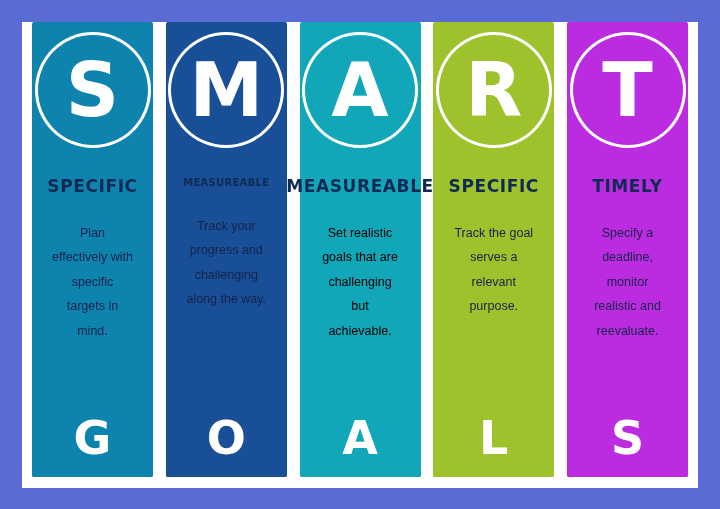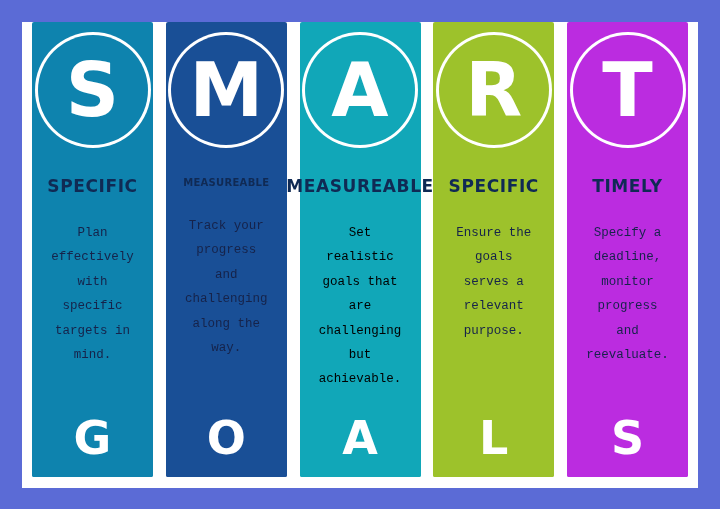--- a/index.html
+++ b/index.html
@@ -112,21 +112,21 @@
   }
 
   .heading.small {
     font-size: 10px;
     letter-spacing: 0.3px;
   }
 
   .body-text {
     margin-top: 26px;
     color: #16234a;
-    font-family: Liberation Mono, monospace;
+    font-family: Liberation Sans, sans-serif;
     font-size: 12.5px;
     line-height: 1.95;
     text-align: center;
     padding: 0 19px;
     box-sizing: border-box;
     width: 100%;
   }
 
   .bottom-letter {
     position: absolute;
@@ -186,32 +186,32 @@
         <div class="bottom-letter" style="color: rgb(255, 255, 255);">A</div>
       </div>
 
       <div class="col" style="background: rgb(157, 194, 43);">
         <div class="col-bar" style="background: rgb(157, 194, 43);"></div>
         <div class="circle" style="background: rgb(157, 194, 43);">
           <span class="letter" style="color: rgb(255, 255, 255);">R</span>
         </div>
         <div class="col-content">
           <div class="heading" style="color: rgb(16, 42, 84);">SPECIFIC</div>
-          <div class="body-text" style="color: rgb(22, 35, 74);">Ensure the goals serves a relevant purpose.</div>
+          <div class="body-text" style="color: rgb(22, 35, 74);">Track the goal serves a relevant purpose.</div>
         </div>
         <div class="bottom-letter" style="color: rgb(255, 255, 255);">L</div>
       </div>
 
       <div class="col" style="background: rgb(187, 44, 224);">
         <div class="col-bar" style="background: rgb(187, 44, 224);"></div>
         <div class="circle" style="background: rgb(187, 44, 224);">
           <span class="letter" style="color: rgb(255, 255, 255);">T</span>
         </div>
         <div class="col-content">
           <div class="heading" style="color: rgb(16, 42, 84);">TIMELY</div>
-          <div class="body-text" style="color: rgb(22, 35, 74);">Specify a deadline, monitor progress and reevaluate.</div>
+          <div class="body-text" style="color: rgb(22, 35, 74);">Specify a deadline, monitor realistic and reevaluate.</div>
         </div>
         <div class="bottom-letter" style="color: rgb(255, 255, 255);">S</div>
       </div>
 
     </div>
   </div>
 </div>
 
 </body></html>

